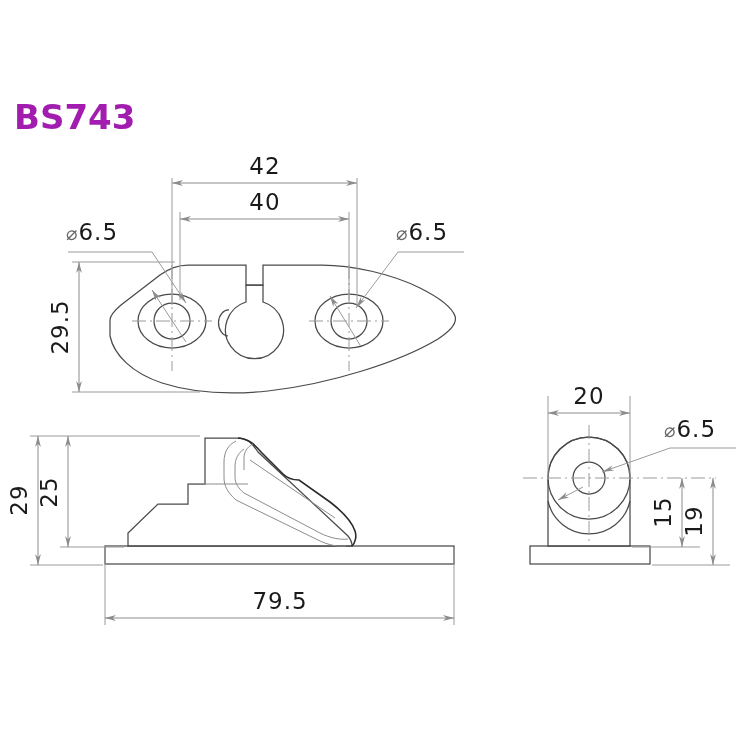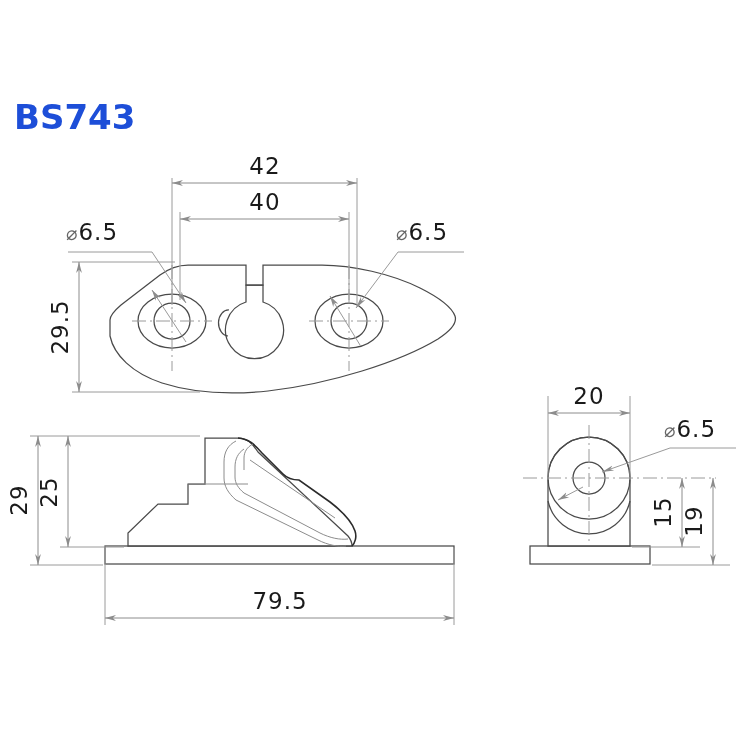--- a/index.html
+++ b/index.html
@@ -28,21 +28,21 @@
     height: 750px;
   }
   .part-title {
     position: absolute;
     left: 14px;
     top: 97px;
     font-family: "DejaVu Sans", sans-serif;
     font-size: 34px;
     font-weight: bold;
     letter-spacing: 0px;
-    color: #1d4ed8;
+    color: #a21caf;
     white-space: nowrap;
   }
   
   text.dim {
     font-family: "DejaVu Sans", sans-serif;
     font-size: 23px;
     fill: #1a1a1a;
     letter-spacing: 1px;
   }
   text.dimv {

